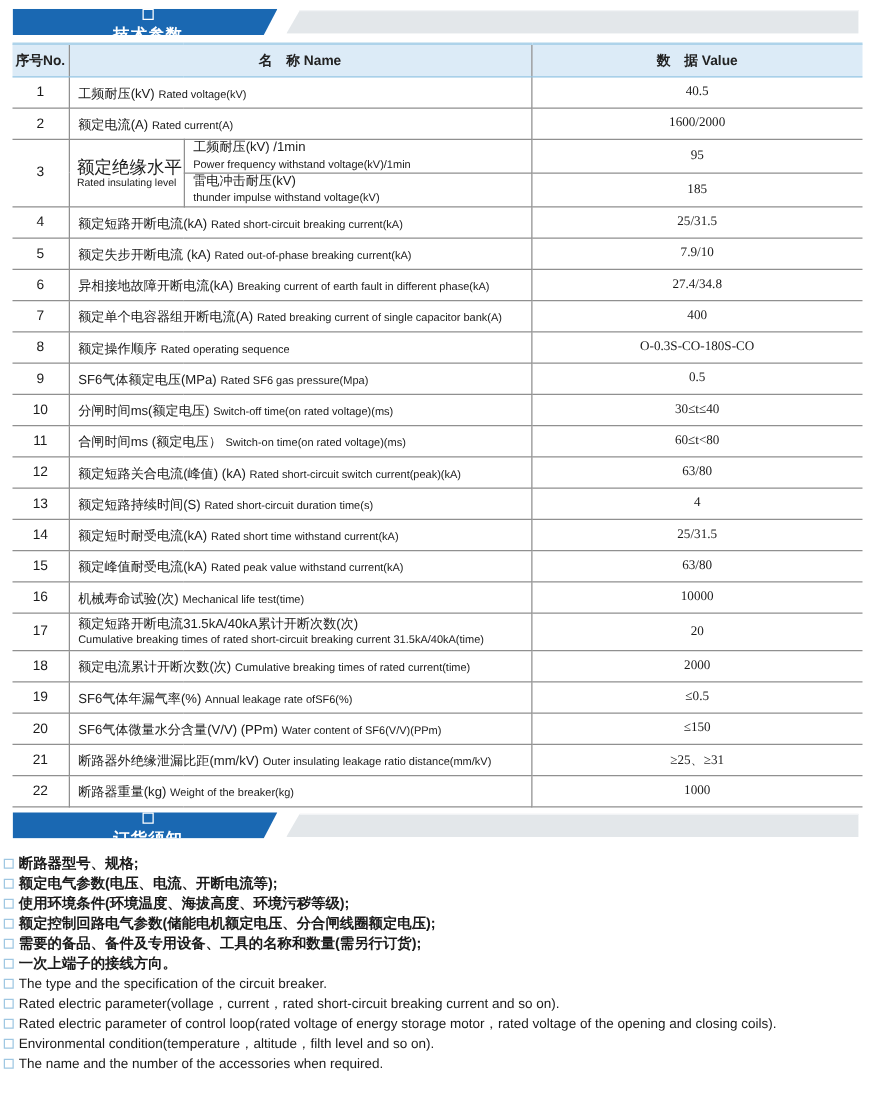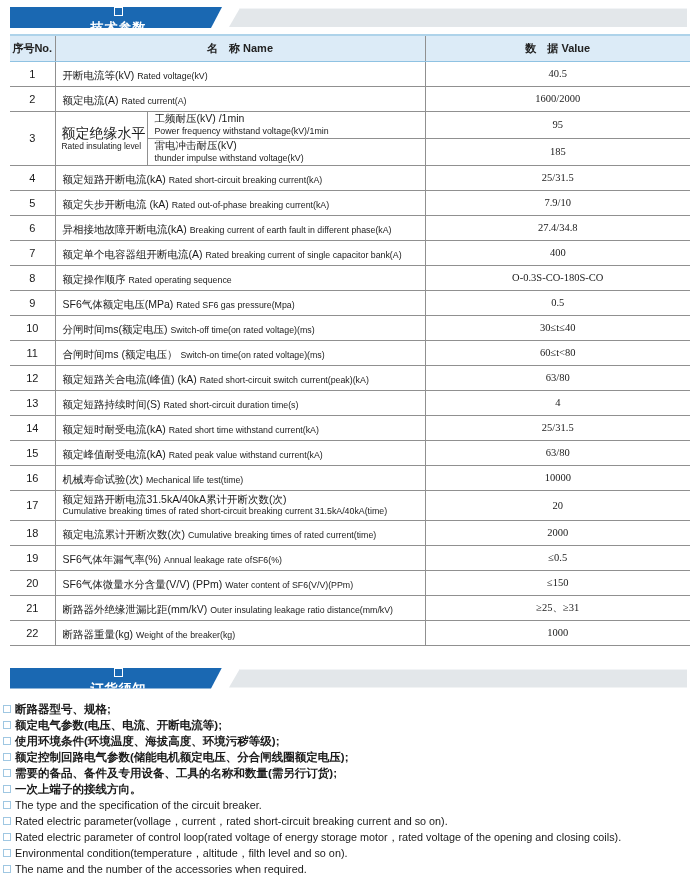--- a/index.html
+++ b/index.html
@@ -9,21 +9,21 @@
   }
   *{box-sizing:border-box; margin:0; padding:0;}
   html,body{width:700px;}
   body{
     height:893px; background:#fff; overflow:hidden; position:relative;
     font-family:"Liberation Sans","DejaVu Sans",sans-serif; color:var(--ink);
   }
   
   .banner{position:relative; margin-left:10px; width:677px; height:21px;}
   .banner.first{margin-top:7px;}
-  .banner.second{margin-top:22px;padding-left:40px;}
+  .banner.second{margin-top:4px;padding-left:40px;}
   .banner-blue{
     position:absolute; left:0; top:0; width:212px; height:21px;
     background:var(--blue);
     clip-path:polygon(0 0,100% 0,calc(100% - 11px) 100%,0 100%);
     display:flex; align-items:center; gap:3px; padding-left:5px;
     color:#fff; white-space:nowrap;flex-direction:column;
   }
   .banner-gray{
     position:absolute; left:219px; right:0; top:1px; height:19px;
     background:var(--gray-strip);
@@ -108,21 +108,21 @@
     <tr>
       <th class="h-no">序号No.</th>
       <th class="h-name" colspan="2">名　称 Name</th>
       <th class="h-val">数　据 Value</th>
     </tr>
   </thead>
   <tbody>
   <tr>
     <td class="no">1</td>
     <td class="name" colspan="2">
-      <span class="zh">开断电流等(kV)</span><span class="en">Rated voltage(kV)</span>
+      <span class="zh">工频耐压(kV)</span><span class="en">Rated voltage(kV)</span>
     </td>
     <td class="value">40.5</td>
   </tr>
 
   <tr>
     <td class="no">2</td>
     <td class="name" colspan="2">
       <span class="zh">额定电流(A)</span><span class="en">Rated current(A)</span>
     </td>
     <td class="value">1600/2000</td>

